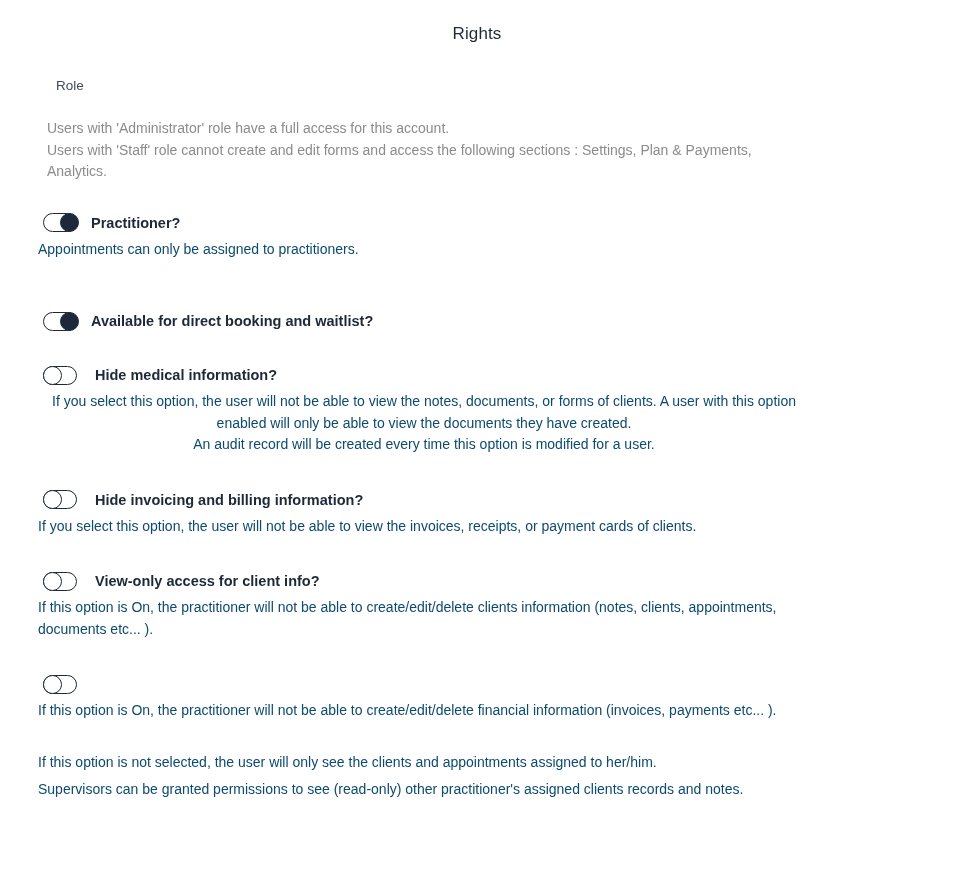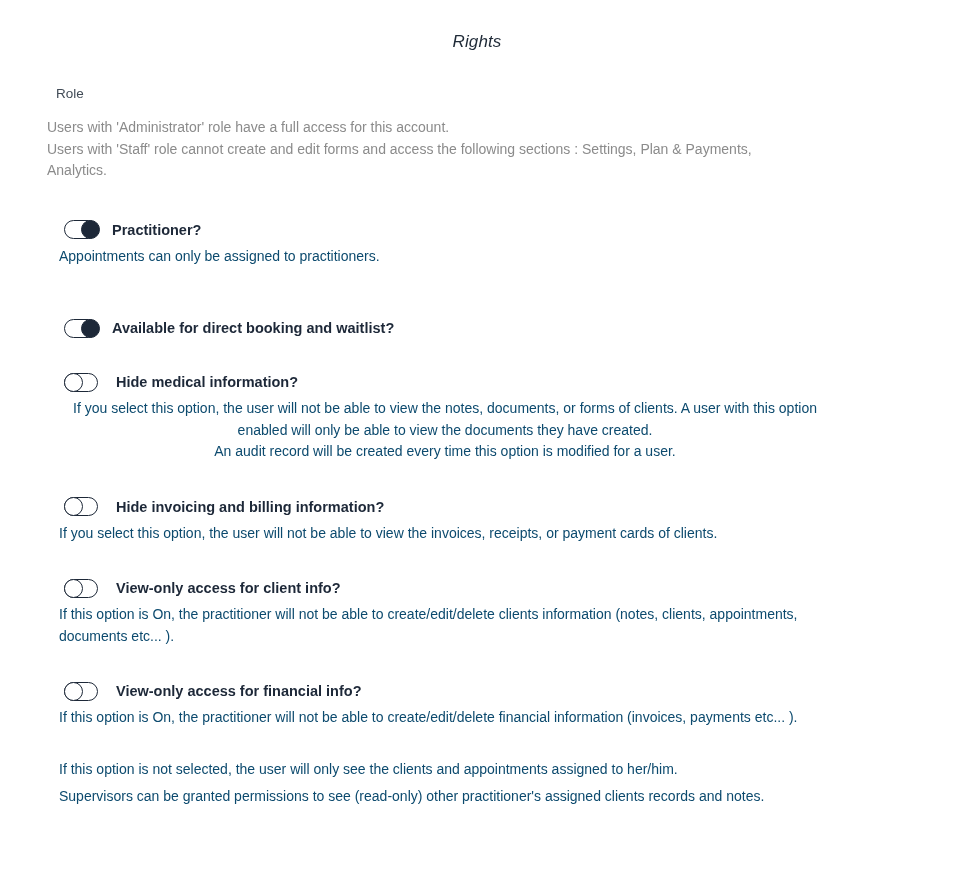--- a/index.html
+++ b/index.html
@@ -21,24 +21,23 @@
     width: 954px;
     box-sizing: border-box;
   }
 
   
   .page-title {
     text-align: center;
     font-size: 17px;
     font-weight: 400;
     color: #1f2a37;
-    margin: 8px;
+    margin: 0;
     padding-top: 24px;
     letter-spacing: 0.1px;
-    font-style: italic;
   }
 
   
   .field-block {
     margin: 33px 0 0 0;
     padding: 0 134px 0 46px;
     box-sizing: border-box;
     width: 870px;
   }
   .field-label {
@@ -69,35 +68,35 @@
     height: 0;
     border-left: 7px solid transparent;
     border-right: 7px solid transparent;
     border-top: 9px solid #35b0b8;
     margin-right: 18px;
     margin-bottom: 2px;
   }
 
   
   .note-block {
-    margin-top: 14px;
+    margin-top: 23px;
     padding: 0 130px 0 47px;
     box-sizing: border-box;
   }
   .note-line {
     font-size: 14px;
     color: #8b8b8b;
     line-height: 21.5px;
     max-width: 760px;
   }
 
   
   .sections {
-    margin-top: 35px;
-    padding: 0 120px 0 59px;
+    margin-top: 27px;
+    padding: 0 120px 0 38px;
     box-sizing: border-box;
   }
   .section {
     margin-bottom: 5px;
   }
   .toggle-row {
     display: flex;
     align-items: center;
     height: 26px;
     margin-bottom: 3px;
@@ -238,21 +237,20 @@
       </div>
       <p class="desc">If this option is On, the practitioner will not be able to create/edit/delete clients information (notes, clients, appointments, documents etc... ).</p>
     </div>
 
     <div class="section" style="margin-top:31px;">
       <div class="toggle-row">
         <span class="switch off">
           <span class="track"></span>
           <span class="knob"></span>
         </span>
-        <span class="toggle-label">View-only access for financial info?</span>
       </div>
       <p class="desc">If this option is On, the practitioner will not be able to create/edit/delete financial information (invoices, payments etc... ).</p>
     </div>
 
     <div class="section" style="margin-top:30px;">
       <p class="desc">If this option is not selected, the user will only see the clients and appointments assigned to her/him.</p>
       <p class="desc spaced">Supervisors can be granted permissions to see (read-only) other practitioner's assigned clients records and notes.</p>
     </div>
 
   </div>

